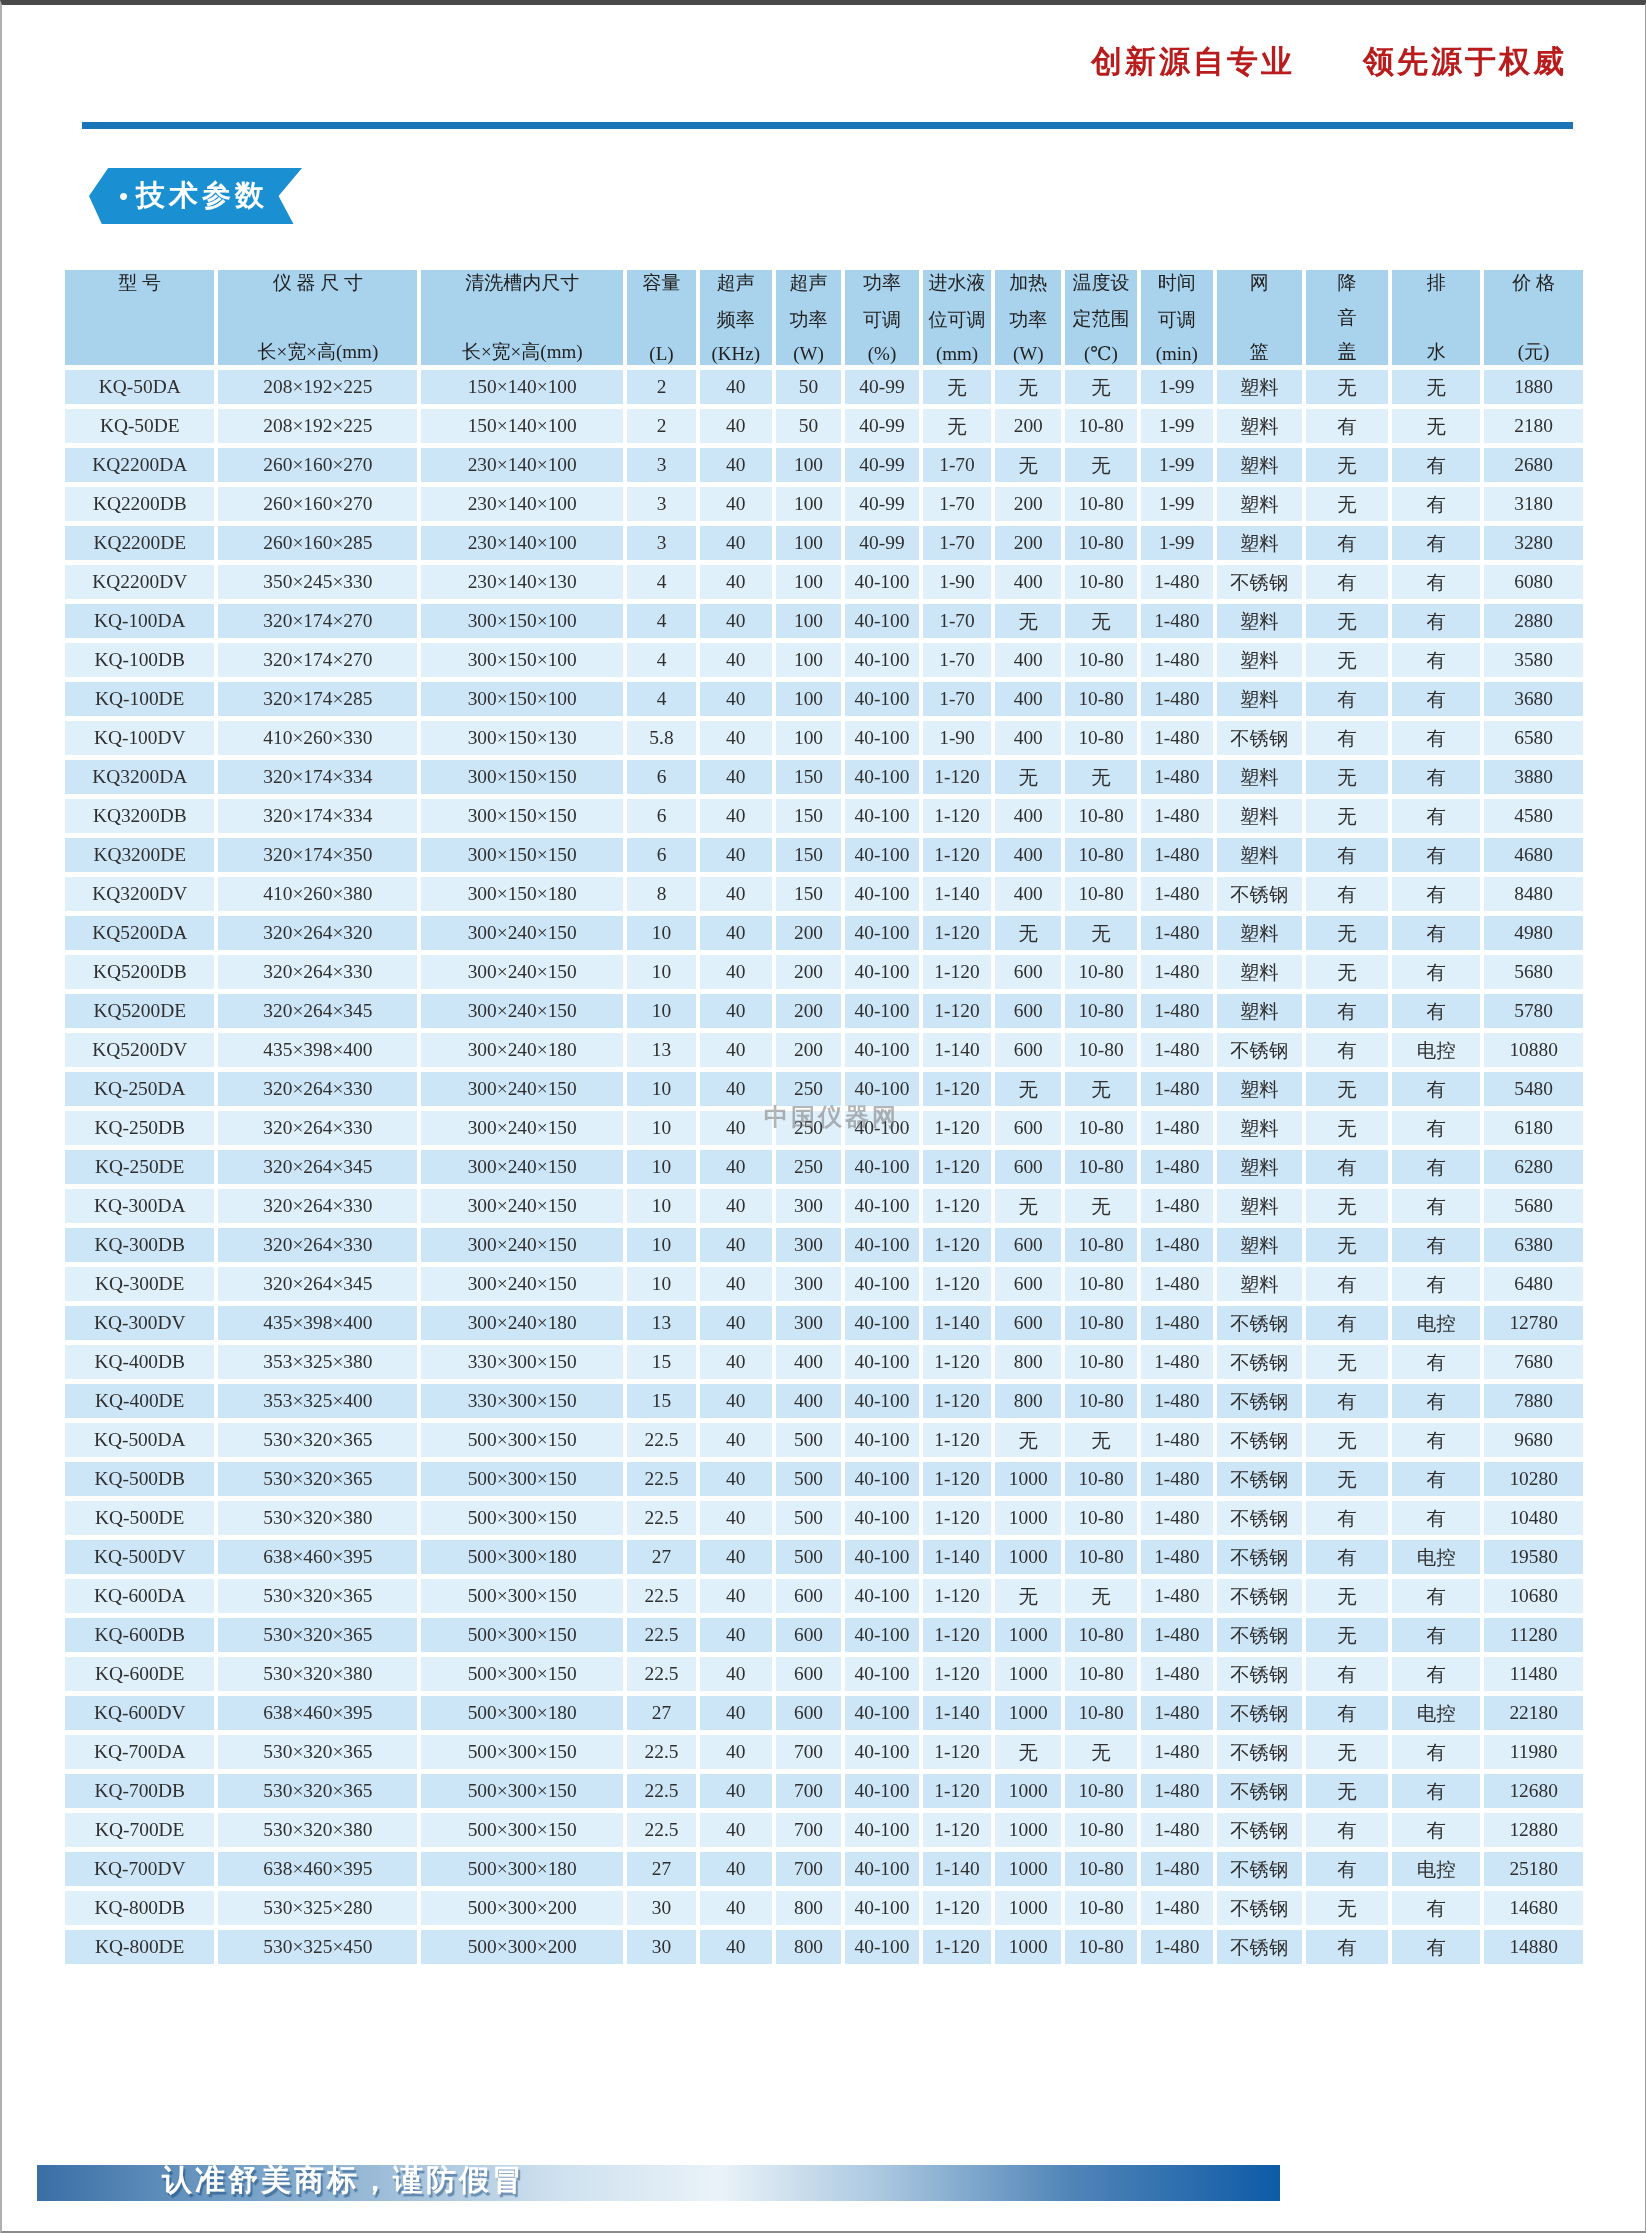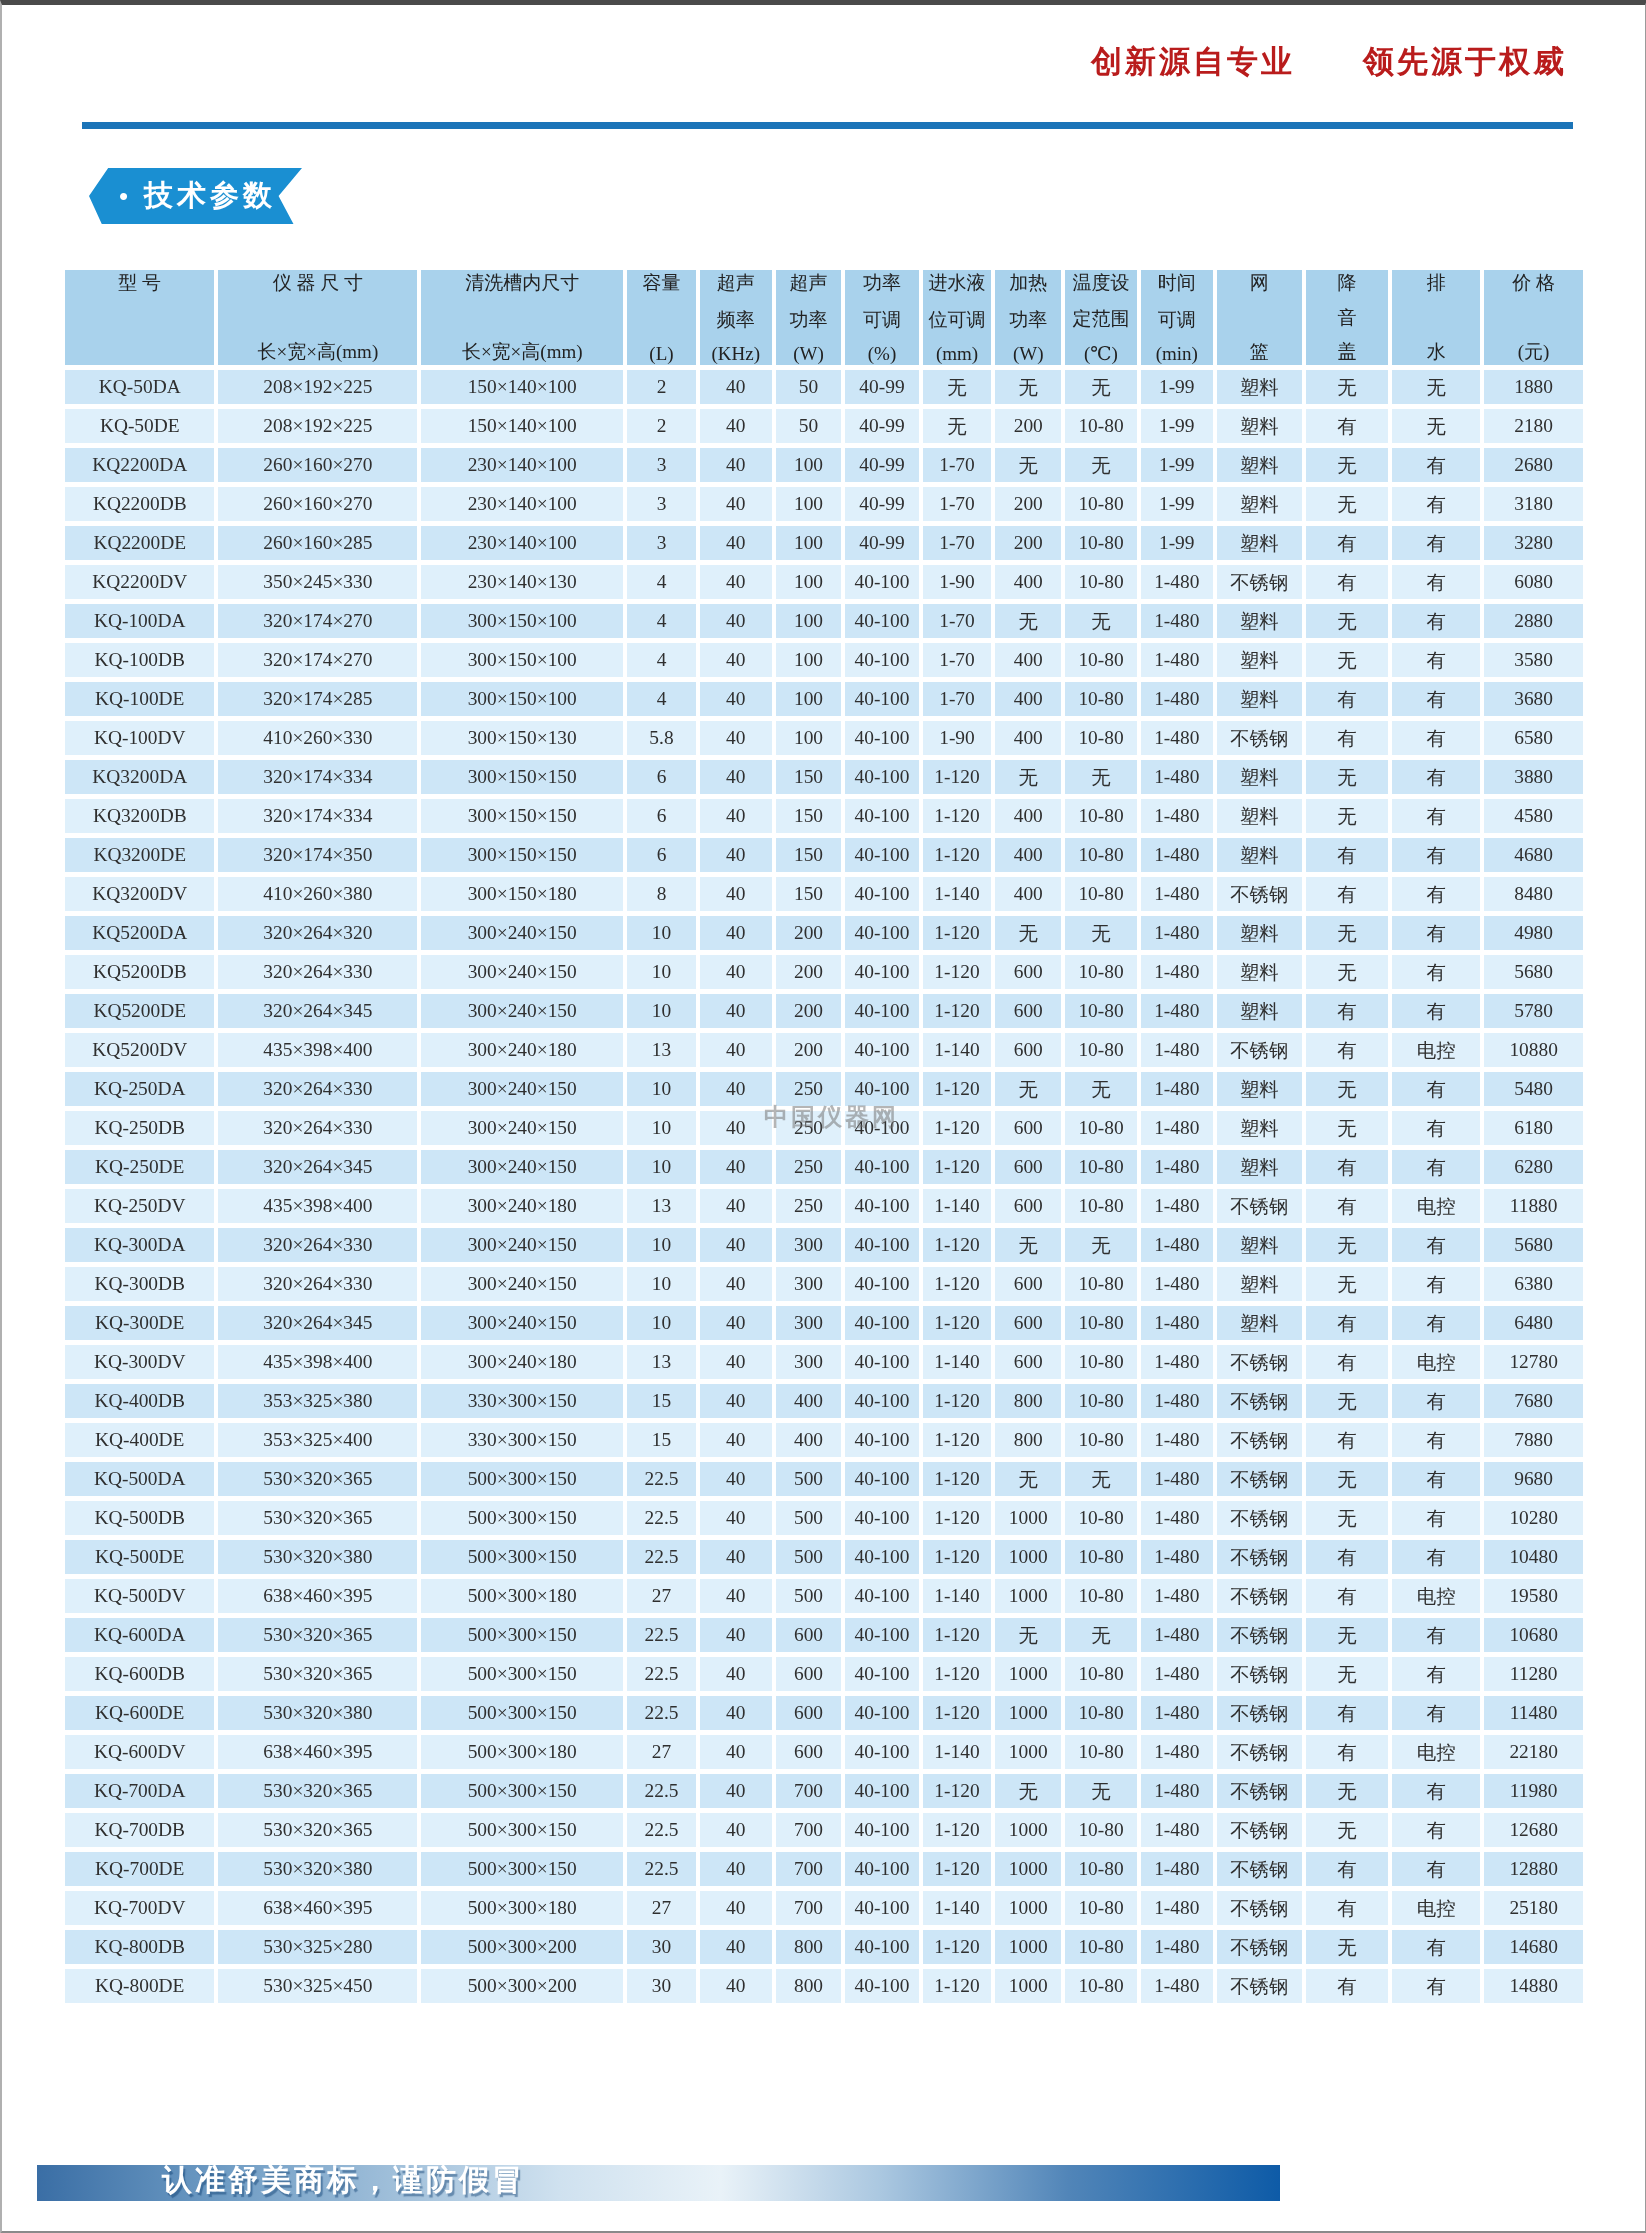--- a/index.html
+++ b/index.html
@@ -9,21 +9,21 @@
         border-bottom:3px solid #8a8a8a;box-sizing:border-box;}
   
   .slogan{position:absolute;top:36px;right:78px;color:#b91c1c;font-size:31px;font-weight:bold;
           letter-spacing:3px;white-space:pre;text-align:center;}
   .rule{position:absolute;top:117px;left:80px;width:1491px;height:7px;background:#1b74b8;}
   
   .badge{position:absolute;left:87px;top:163px;width:213px;height:56px;background:#1a8fd2;
          color:#fff;display:flex;align-items:center;
          clip-path:polygon(9% 0%,100% 0%,89% 50%,96% 100%,6% 100%,0% 50%);}
   .badge .dot{font-size:26px;margin-left:30px;line-height:1;}
-  .badge .txt{font-size:29px;font-weight:bold;letter-spacing:4px;margin-left:16px;}
+  .badge .txt{font-size:29px;font-weight:bold;letter-spacing:4px;margin-left:8px;}
   
   .table-wrap{position:absolute;left:59px;top:260px;width:1526px;}
   table{width:100%;border-collapse:separate;border-spacing:4px 5px;table-layout:fixed;
         font-family:"Liberation Serif","DejaVu Serif",serif;}
   th{background:#a9d2ec;font-weight:normal;color:#222;font-size:19px;height:95px;
      padding:0;vertical-align:middle;}
   th .hwrap{display:flex;flex-direction:column;justify-content:space-between;align-items:center;height:95px;}
   td{text-align:center;font-size:19.4px;color:#2f2f2f;height:34px;padding:0;overflow:hidden;white-space:nowrap;}
   tbody tr:nth-child(odd) td{background:#cde6f7;}
   tbody tr:nth-child(even) td{background:#dff0fb;}
@@ -524,37 +524,20 @@
             <td>1-120</td>
             <td>600</td>
             <td>10-80</td>
             <td>1-480</td>
             <td>塑料</td>
             <td>有</td>
             <td>有</td>
             <td>6280</td>
           </tr>
           <tr>
-            <td>KQ-250DV</td>
-            <td>435×398×400</td>
-            <td>300×240×180</td>
-            <td>13</td>
-            <td>40</td>
-            <td>250</td>
-            <td>40-100</td>
-            <td>1-140</td>
-            <td>600</td>
-            <td>10-80</td>
-            <td>1-480</td>
-            <td>不锈钢</td>
-            <td>有</td>
-            <td>电控</td>
-            <td>11880</td>
-          </tr>
-          <tr>
             <td>KQ-300DA</td>
             <td>320×264×330</td>
             <td>300×240×150</td>
             <td>10</td>
             <td>40</td>
             <td>300</td>
             <td>40-100</td>
             <td>1-120</td>
             <td>无</td>
             <td>无</td>

